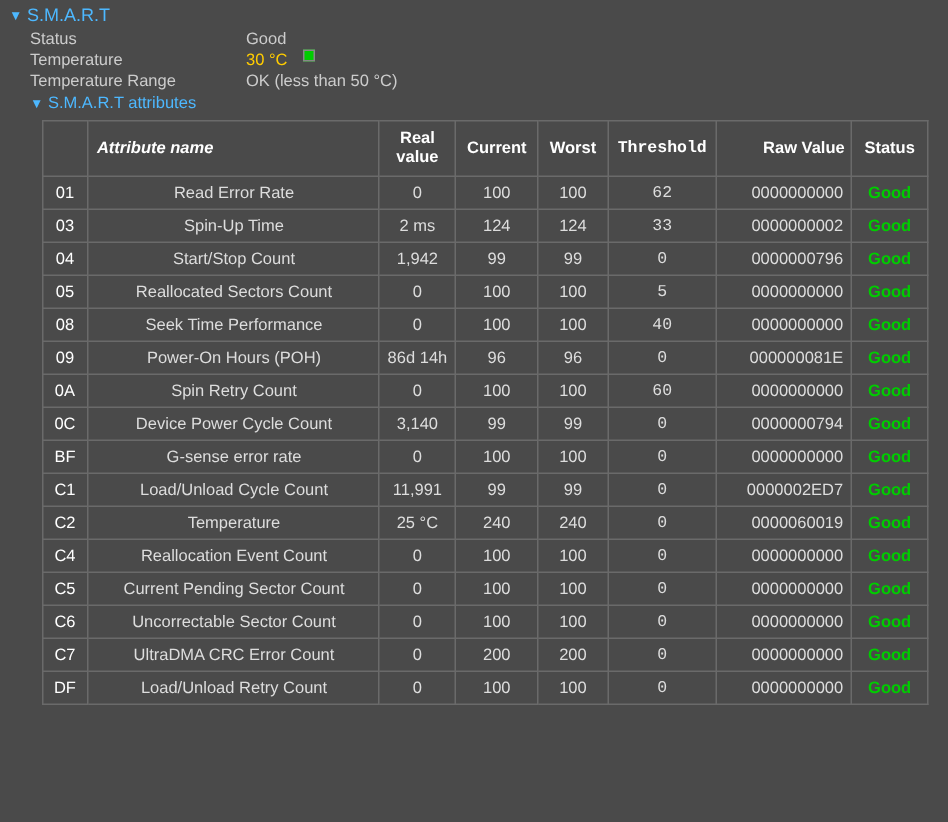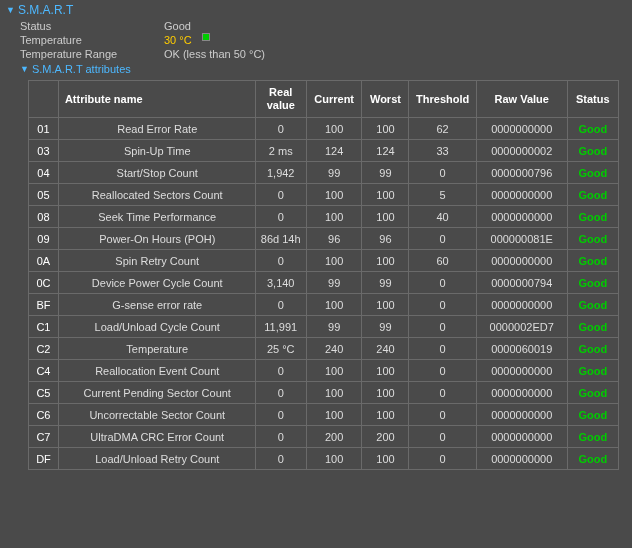--- a/index.html
+++ b/index.html
@@ -107,37 +107,40 @@
       width: 48px;
     }
     .current-col {
       width: 52px;
     }
     .worst-col {
       width: 44px;
     }
     .threshold-col {
       width: 63px;
+      font-family: Liberation Mono, monospace;
     }
     .raw-col {
       width: 85px;
+      text-align: right;
     }
     .status-col {
       width: 48px;
     }
     .status-good {
       color: #00cc00;
       font-weight: bold;
     }
     th.id-col {
       background: #4a4a4a;
     }
     th.name-col {
       text-align: left;
       padding-left: 6px;
+      font-style: italic;
     }
   </style>
 </head>
 <body>
 
 <div class="header">
   <div class="section-title">
     <span class="arrow">▼</span>
     <span>S.M.A.R.T</span>
   </div>

